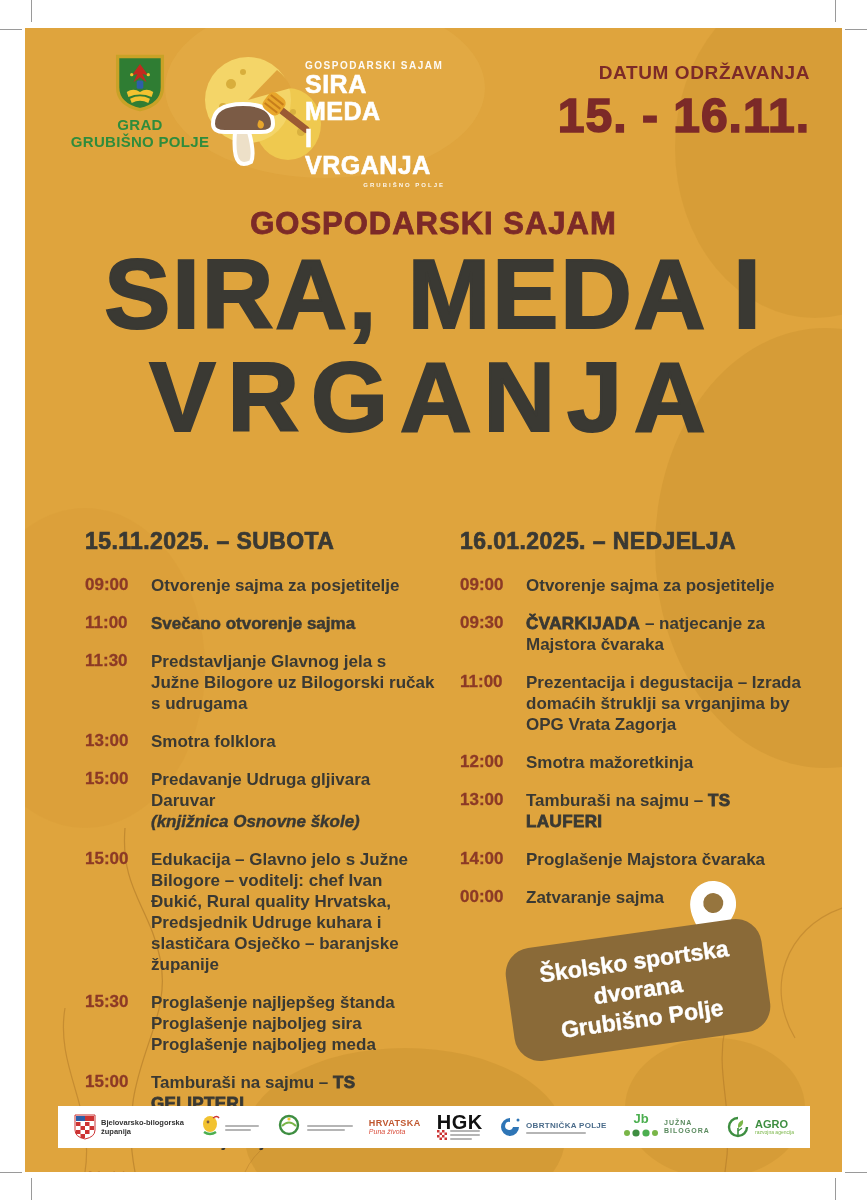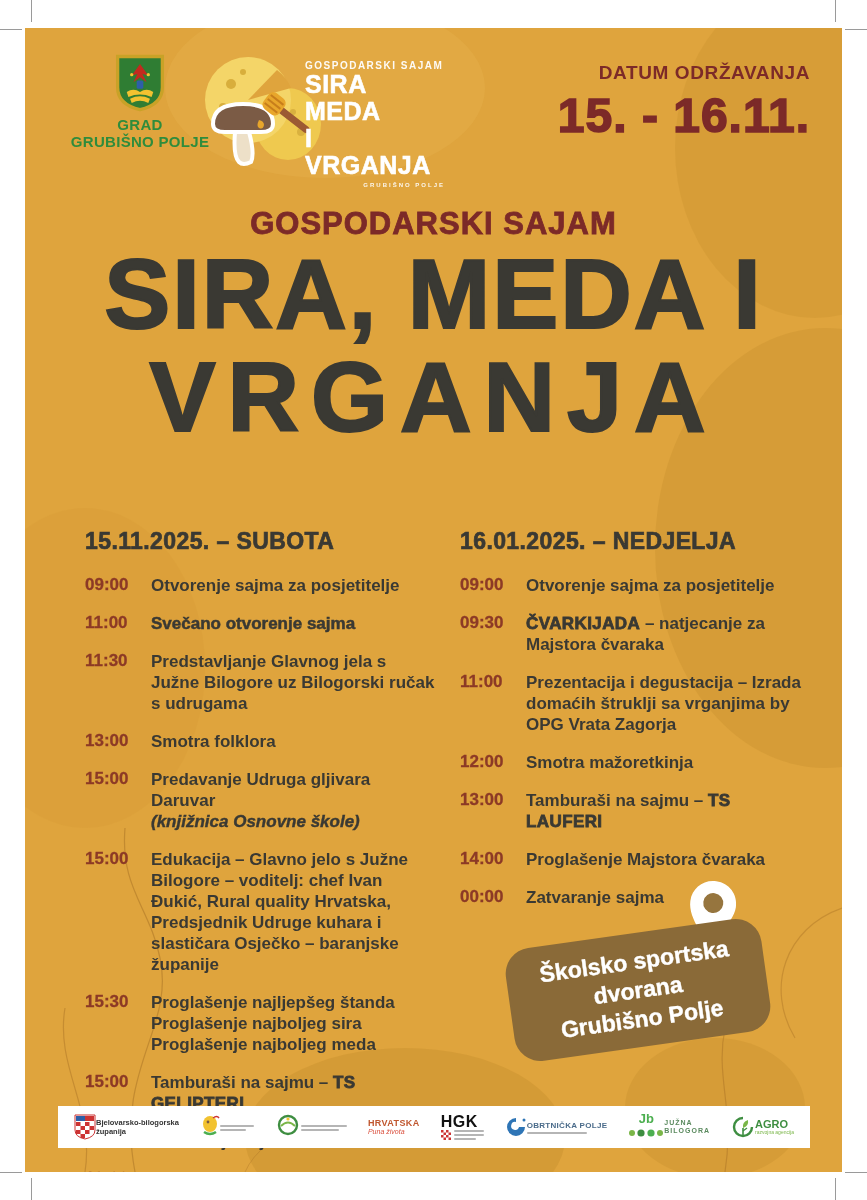--- a/index.html
+++ b/index.html
@@ -51,24 +51,24 @@
   
   .location-badge{position:absolute;left:484px;top:905px;width:258px;height:114px;background:#8A6A38;
         border-radius:26px;transform:rotate(-8deg);color:#ffffff;text-align:center;
         display:flex;flex-direction:column;justify-content:center;}
   .loc-line{font-size:23px;font-weight:700;-webkit-text-stroke:.4px #fff;line-height:29px;}
   .pin{position:absolute;left:662px;top:852px;transform:rotate(8deg);}
 
   
   .partner-strip{position:absolute;left:33px;top:1078px;width:752px;height:42px;background:#ffffff;
         display:flex;align-items:center;justify-content:space-between;padding:0 16px;box-sizing:border-box;}
-  .partner{display:flex;align-items:center;}
+  .partner{display:flex;align-items:center;gap:5px;}
   .p-text-sm{font-size:7.5px;font-weight:700;color:#333;line-height:9px;}
   .bar{background:#b5b5b5;height:2px;border-radius:1px;margin-top:2px;}
-  .hgk-label{font-size:16px;font-weight:700;color:#111;letter-spacing:.5px;line-height:14px;}
+  .hgk-label{font-size:20px;font-weight:700;color:#111;letter-spacing:.5px;line-height:14px;}
   .obrt-label{font-size:8px;color:#4a6b8a;font-weight:700;letter-spacing:.3px;}
   .jb-label{font-size:7px;color:#5a8a5e;font-weight:700;letter-spacing:1px;line-height:8px;}
   .agro-label{font-size:11px;font-weight:700;color:#3E8E41;line-height:10px;}
   .agro-sub{font-size:5px;color:#7ab648;}
   .hr-label{font-size:9px;font-weight:700;color:#C0572F;letter-spacing:.4px;line-height:9px;}
   .hr-sub{font-size:7px;font-style:italic;color:#D94F3D;line-height:8px;}
 </style>
 </head>
 <body>
 

